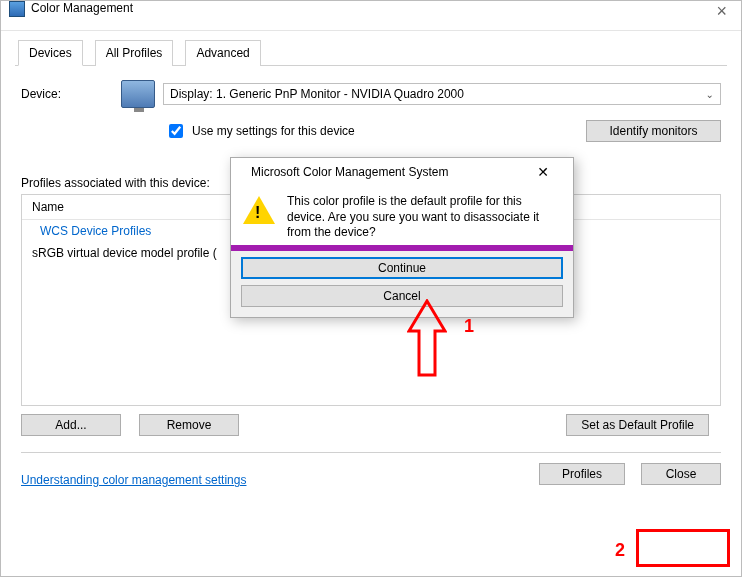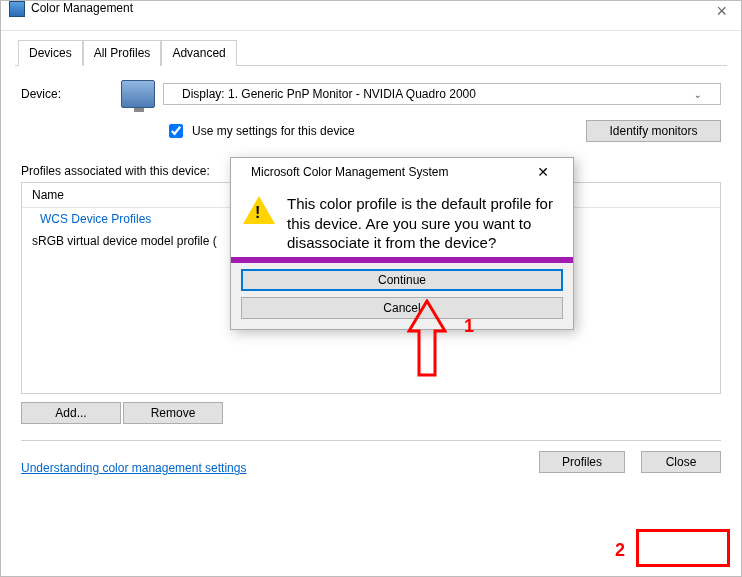--- a/index.html
+++ b/index.html
@@ -40,21 +40,21 @@
     display: flex;
     border-bottom: 1px solid #d0d0d0;
     padding-left: 3px;
     gap: 0;
   }
   .tab {
     padding: 5px 10px 5px 10px;
     border: 1px solid #d0d0d0;
     border-bottom: none;
     background: #fff;
-    margin-right: 0px;
+    margin-right: 12px;
     position: relative;
     top: 1px;
     color: #000;
   }
   .tab.active {
     background: #fff;
     border-bottom: 1px solid #fff;
     z-index: 2;
   }
   
@@ -80,21 +80,21 @@
     background: #888;
   }
   .device-select {
     flex: 1;
     height: 22px;
     border: 1px solid #bfbfbf;
     background: #fff;
     display: flex;
     align-items: center;
     justify-content: space-between;
-    padding: 0 18px;
+    padding: 0 6px;
   }
   .device-select .chev {
     font-size: 10px; color: #555;
   }
   
   .checkbox-row {
     display: flex;
     align-items: center;
     padding: 6px 6px 6px 150px;
     gap: 8px;
@@ -111,21 +111,21 @@
     background: #e1e1e1;
     font-family: inherit;
     font-size: 12px;
     cursor: default;
     padding: 0 14px;
   }
   .win-btn.wide { min-width: 135px; }
   .win-btn.primary { border: 2px solid #0078d7; background: #e1e1e1; }
   
   .section-header {
-    margin: 16px 6px 4px 6px;
+    margin: 28px 6px 4px 6px;
   }
   
   .listbox {
     margin: 0 6px;
     border: 1px solid #d0d0d0;
     height: 212px;
     position: relative;
     background: #fff;
   }
   .listbox .header {
@@ -142,21 +142,21 @@
     color: #0066cc;
     padding-left: 18px;
   }
   .listbox .row.item {
     padding-left: 10px;
   }
   
   .btn-row {
     display: flex;
     margin: 8px 18px 0 6px;
-    gap: 2px;
+    gap: 18px;
   }
   .btn-row .spacer { flex: 1; }
   hr.sep {
     margin: 16px 6px 10px 6px;
     border: none;
     border-top: 1px solid #d0d0d0;
   }
   .bottom-area {
     display: flex;
     align-items: flex-start;
@@ -210,21 +210,21 @@
     margin-top: 2px;
   }
   .warn-icon::after {
     content: "!";
     position: absolute;
     left: -4px; top: 8px;
     font-weight: bold;
     font-size: 16px;
     color: #000;
   }
-  .dlg-text { flex:1; font-size: 15px; line-height: 1.3; }
+  .dlg-text { flex:1; font-size: 12px; line-height: 1.3; }
   .dlg-btns {
     display: flex;
     justify-content: flex-end;
     gap: 6px;
     padding: 6px 10px 10px 10px;
     background: #f0f0f0;
     border-top: 6px solid #a21caf;
     flex-direction: column;
   }
   
@@ -303,20 +303,21 @@
       <div class="col-name">Name</div>
     </div>
     <div class="row group">WCS Device Profiles</div>
     <div class="row item">sRGB virtual device model profile (</div>
   </div>
 
   <div class="btn-row">
     <button class="win-btn">Add...</button>
     <button class="win-btn">Remove</button>
     <div class="spacer"></div>
+    <button class="win-btn wide">Set as Default Profile</button>
   </div>
 
   <hr class="sep">
 
   <div class="bottom-area">
     <div class="link">Understanding color management settings</div>
     <div class="right">
       <button class="win-btn" style="min-width:86px">Profiles</button>
       <button class="win-btn" style="min-width:80px">Close</button>
     </div>

